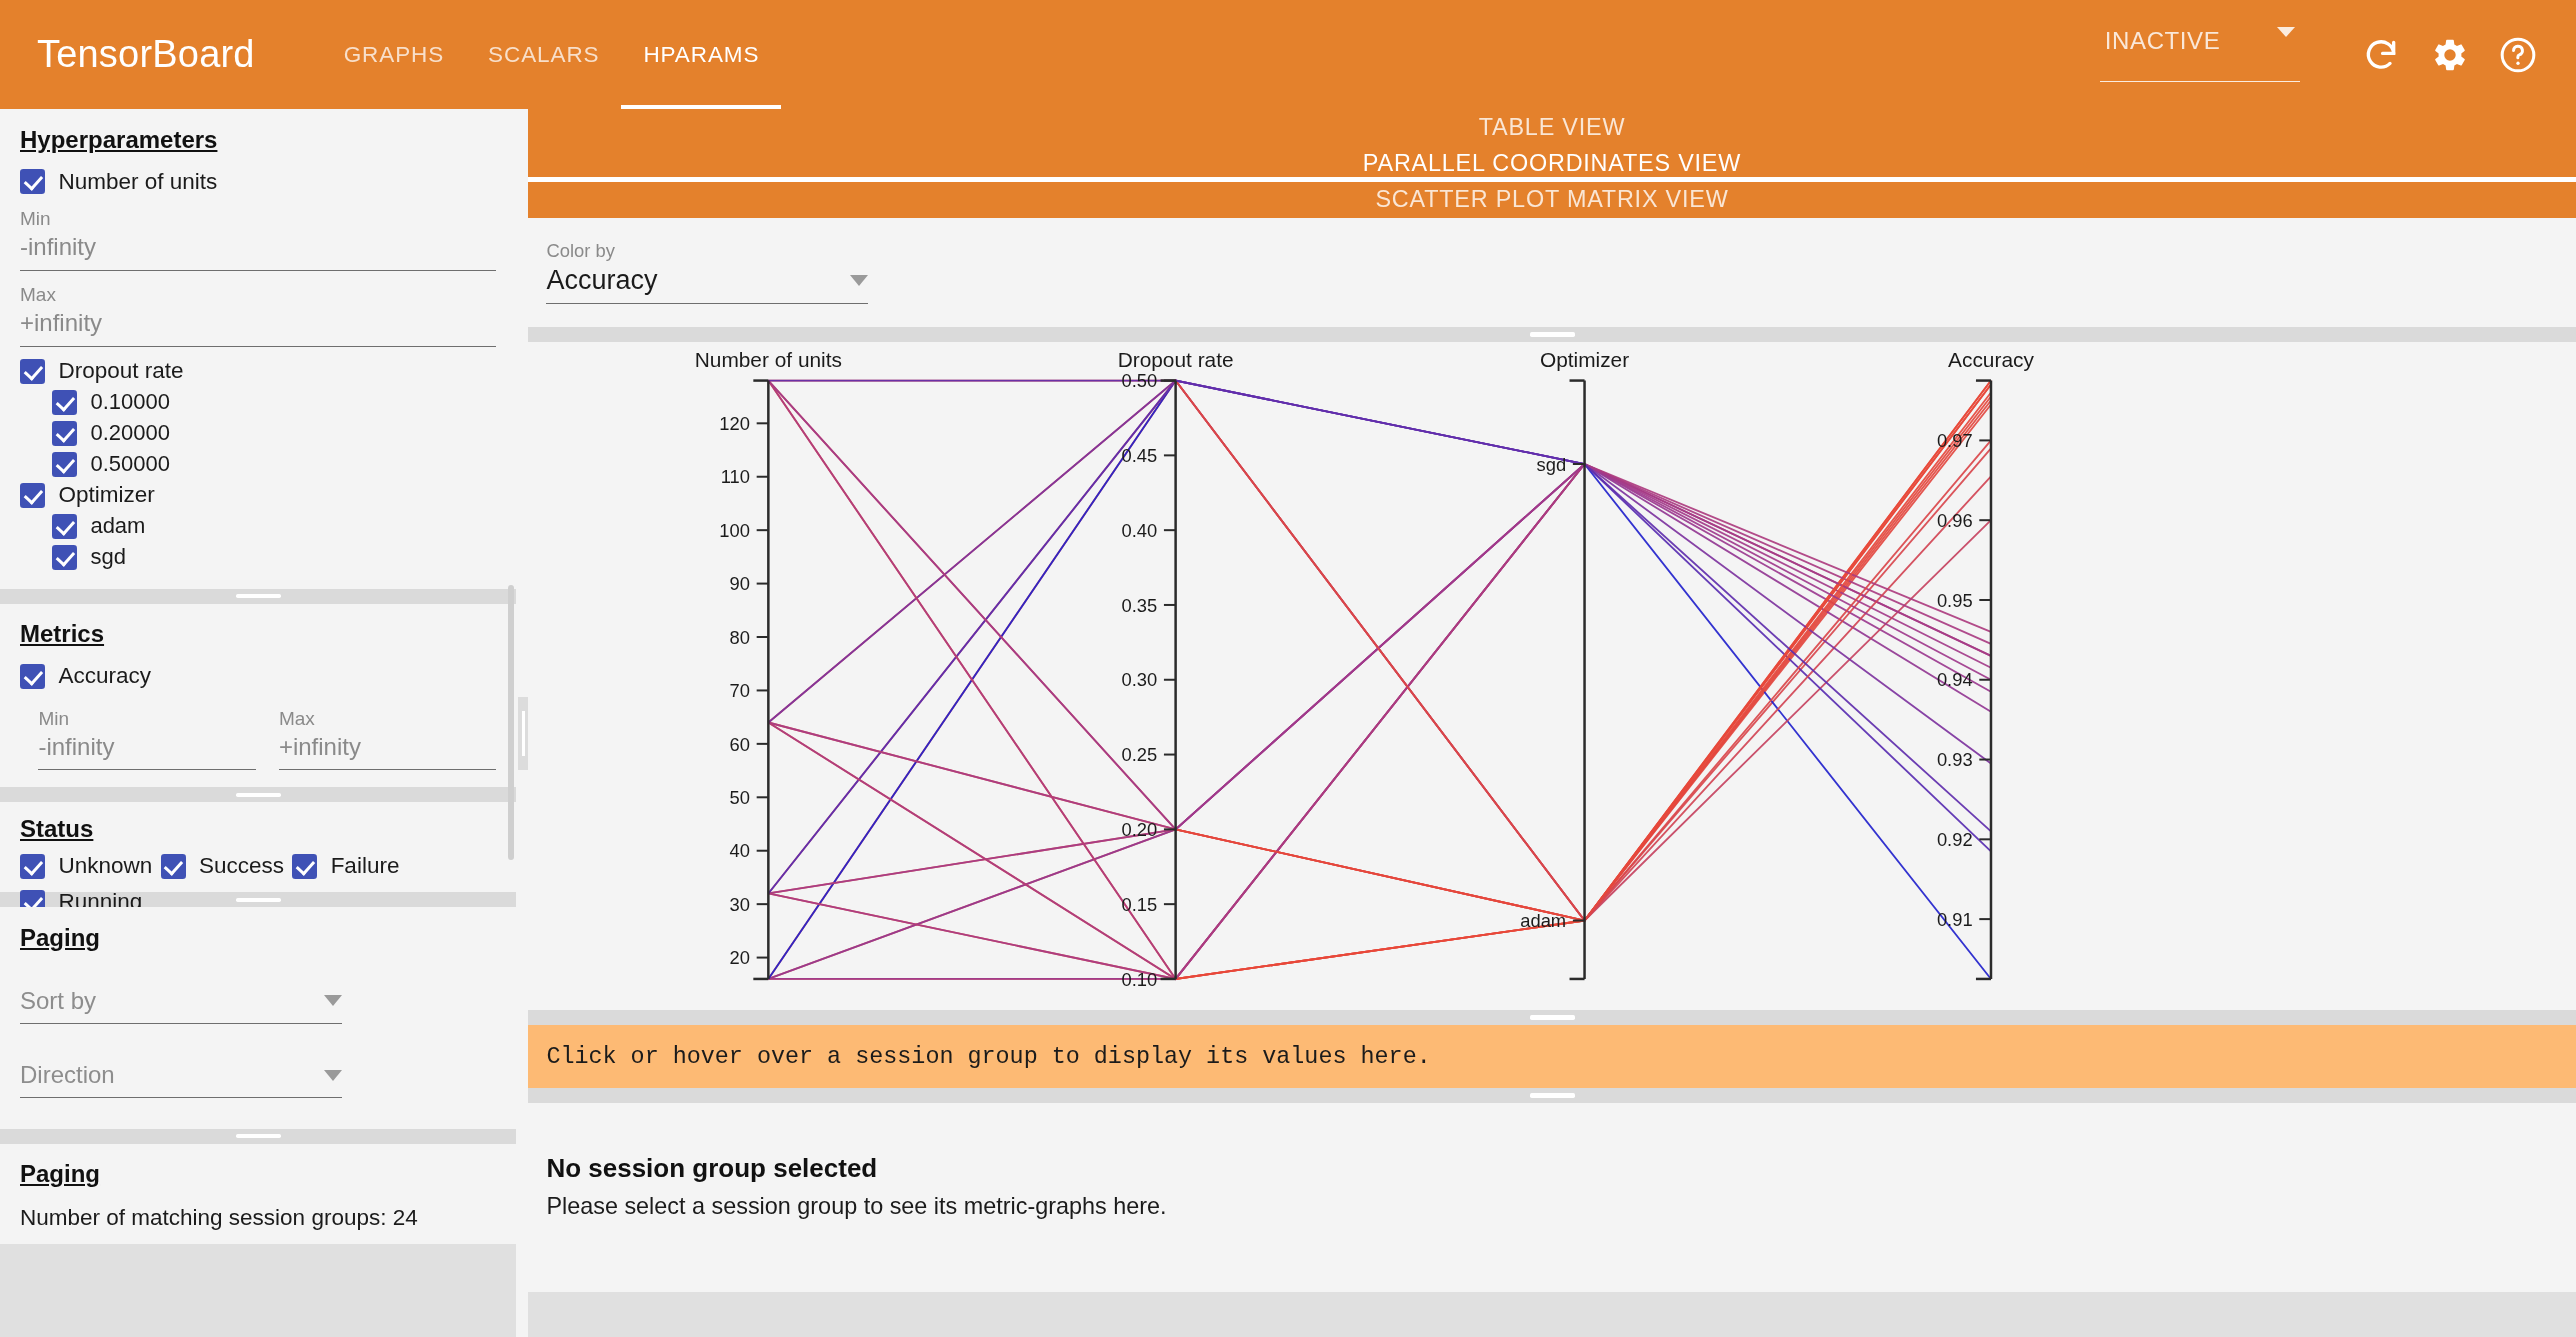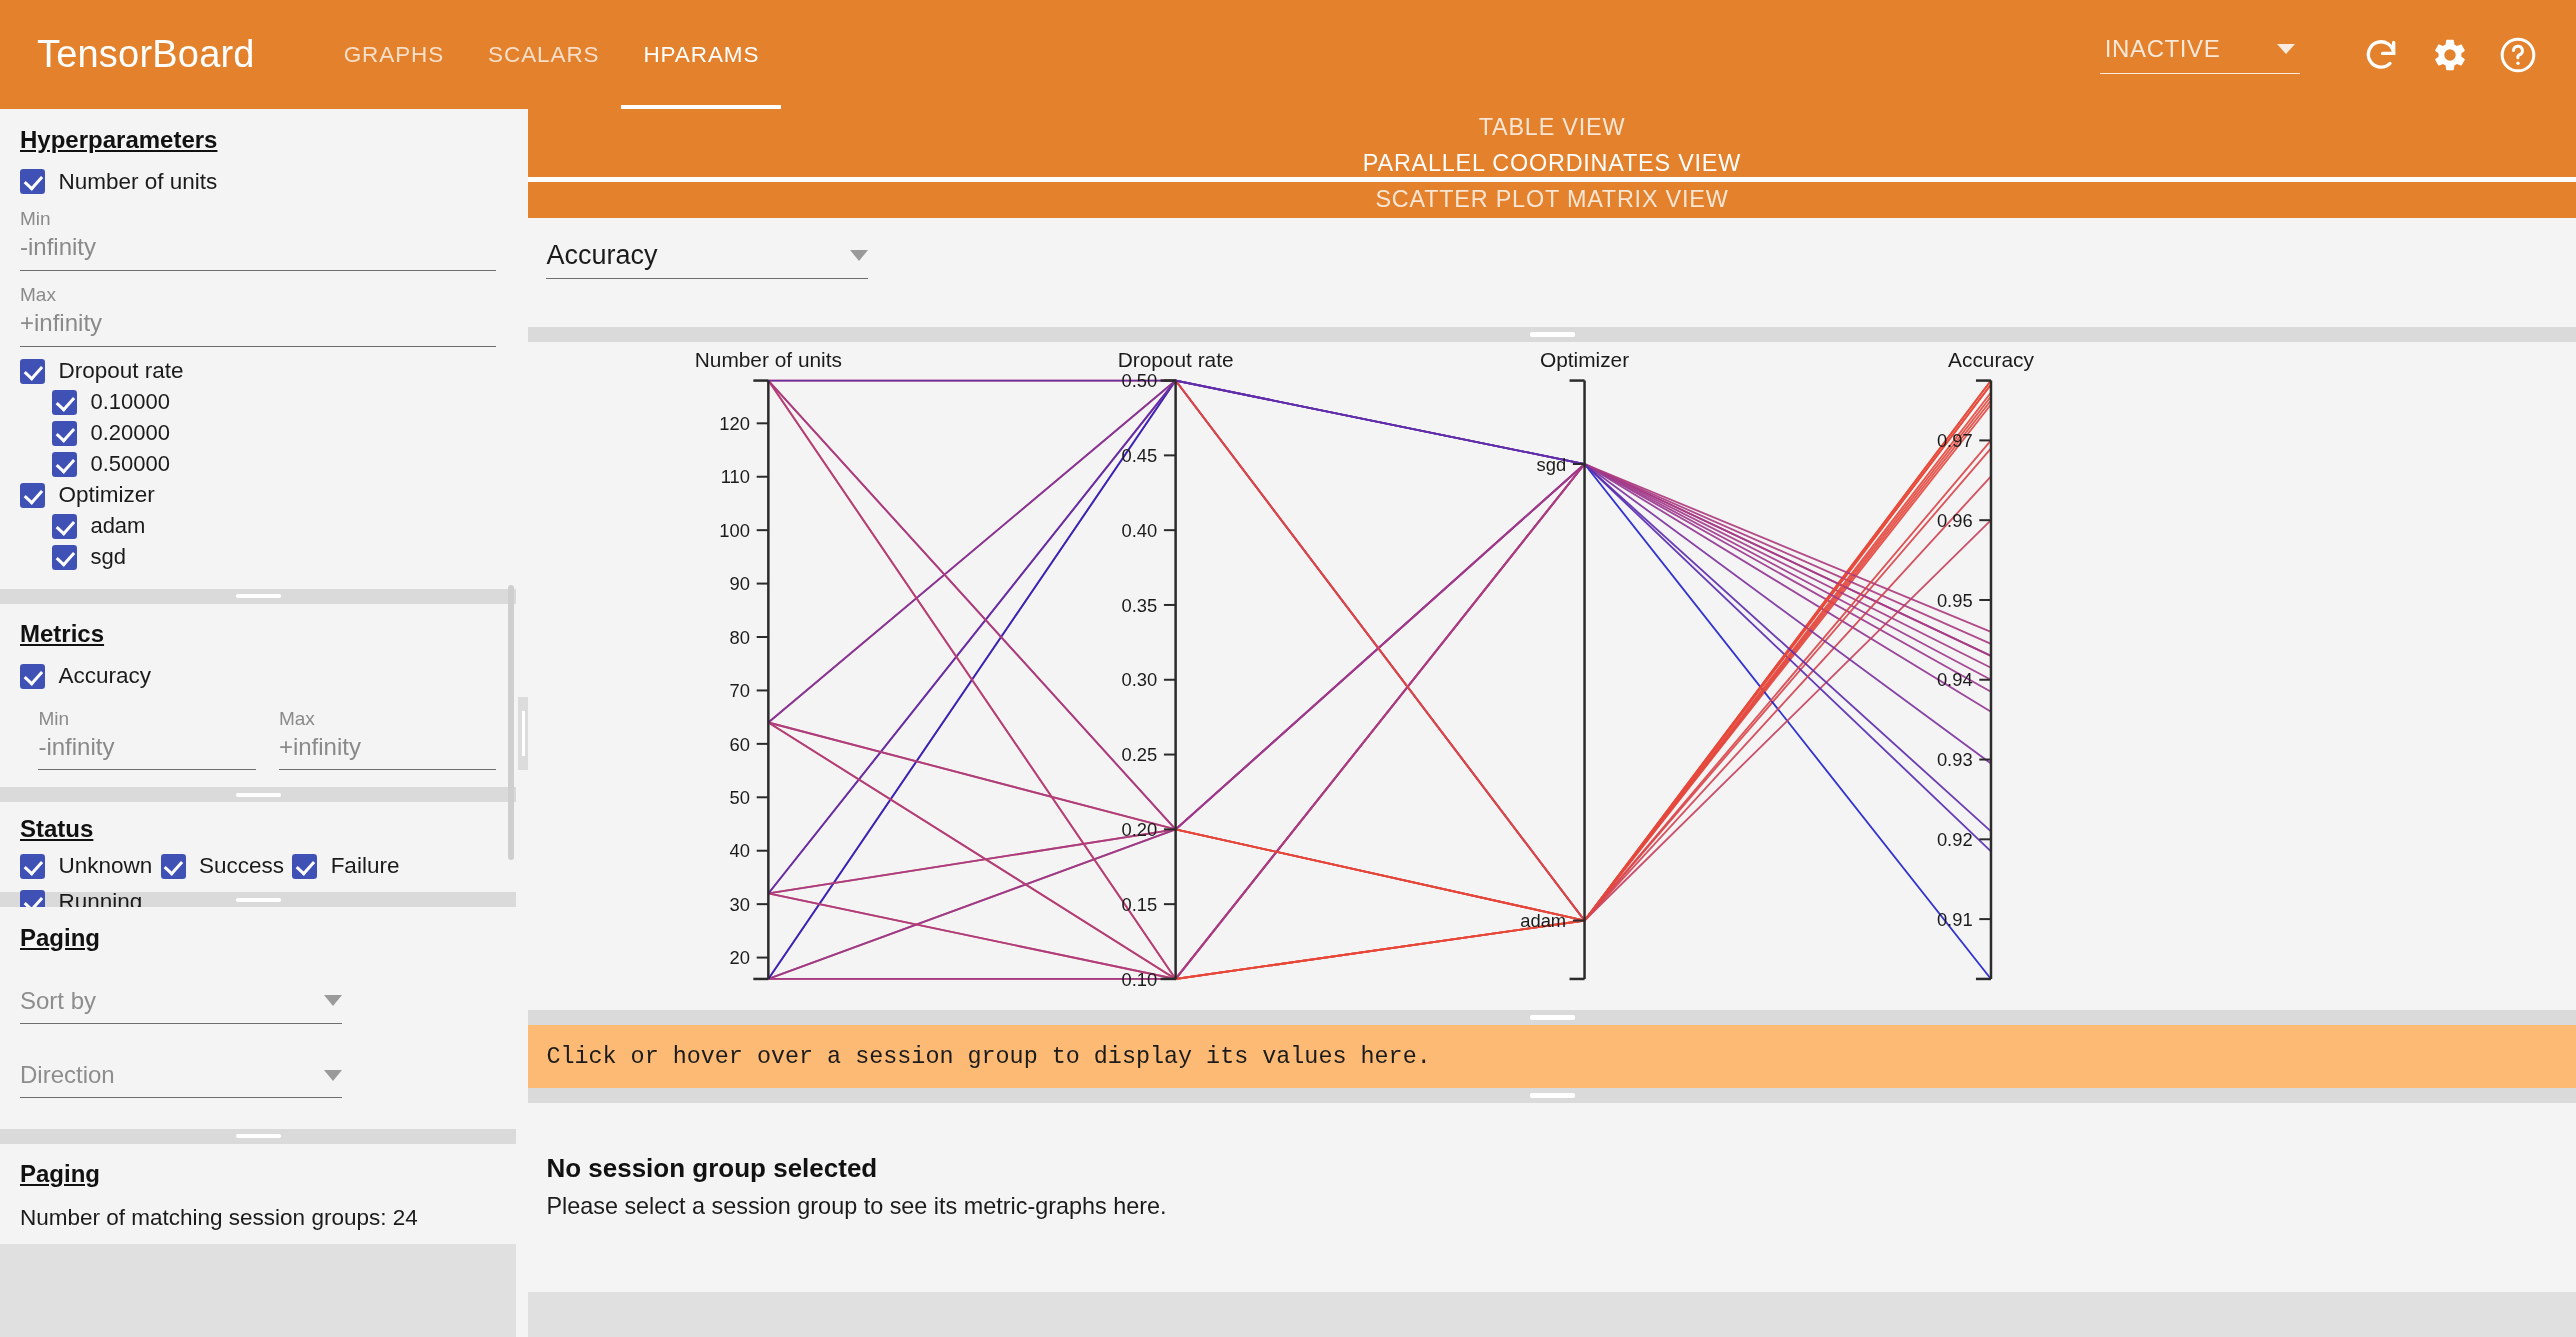--- a/index.html
+++ b/index.html
@@ -34,24 +34,24 @@
   .tb-nav-item.active { color: #ffffff; }
   .tb-nav-item.active::after {
     content:""; position: absolute; left: 0; right: 0; bottom: 0;
     height: 4.2px; background: #fff;
   }
   .tb-right {
     margin-left: auto; display: flex; align-items: center;
     margin-right: 33px; gap: 0;
   }
   .tb-select {
-    position: relative; display: flex; align-items: center;
+    position: relative; display: flex; 
     color: rgba(255,255,255,.82); font-size: 24px; letter-spacing: 0.6px;
     border-bottom: 1.7px solid rgba(255,255,255,.85);
-    padding: 0 5px 10px 5px; margin-right: 38px; cursor: pointer;
+    padding: 0 5px 26px 5px; margin-right: 38px; cursor: pointer;
     min-width: 200px; justify-content: space-between;
   }
   .caret-down {
     width: 0; height: 0; margin-left: 42px;
     border-left: 9.2px solid transparent; border-right: 9.2px solid transparent;
     border-top: 10px solid rgba(255,255,255,.85);
   }
   .tb-icon {
     width: 50px; height: 50px; margin-left: 18.4px;
     display: flex; align-items: center; justify-content: center;
@@ -358,20 +358,21 @@
 
   <div class="main">
 
     <div class="subtabs">
       <div class="subtab">TABLE VIEW</div>
       <div class="subtab active">PARALLEL COORDINATES VIEW</div>
       <div class="subtab">SCATTER PLOT MATRIX VIEW</div>
     </div>
 
     <div class="colorby-card">
+      <div class="colorby-label">Color by</div>
       <div class="colorby-select">
         <span class="cs-text">Accuracy</span>
         <span class="sf-caret"></span>
       </div>
     </div>
 
     <div class="grip" style="width:2048px">
         <span></span>
       </div>
 

